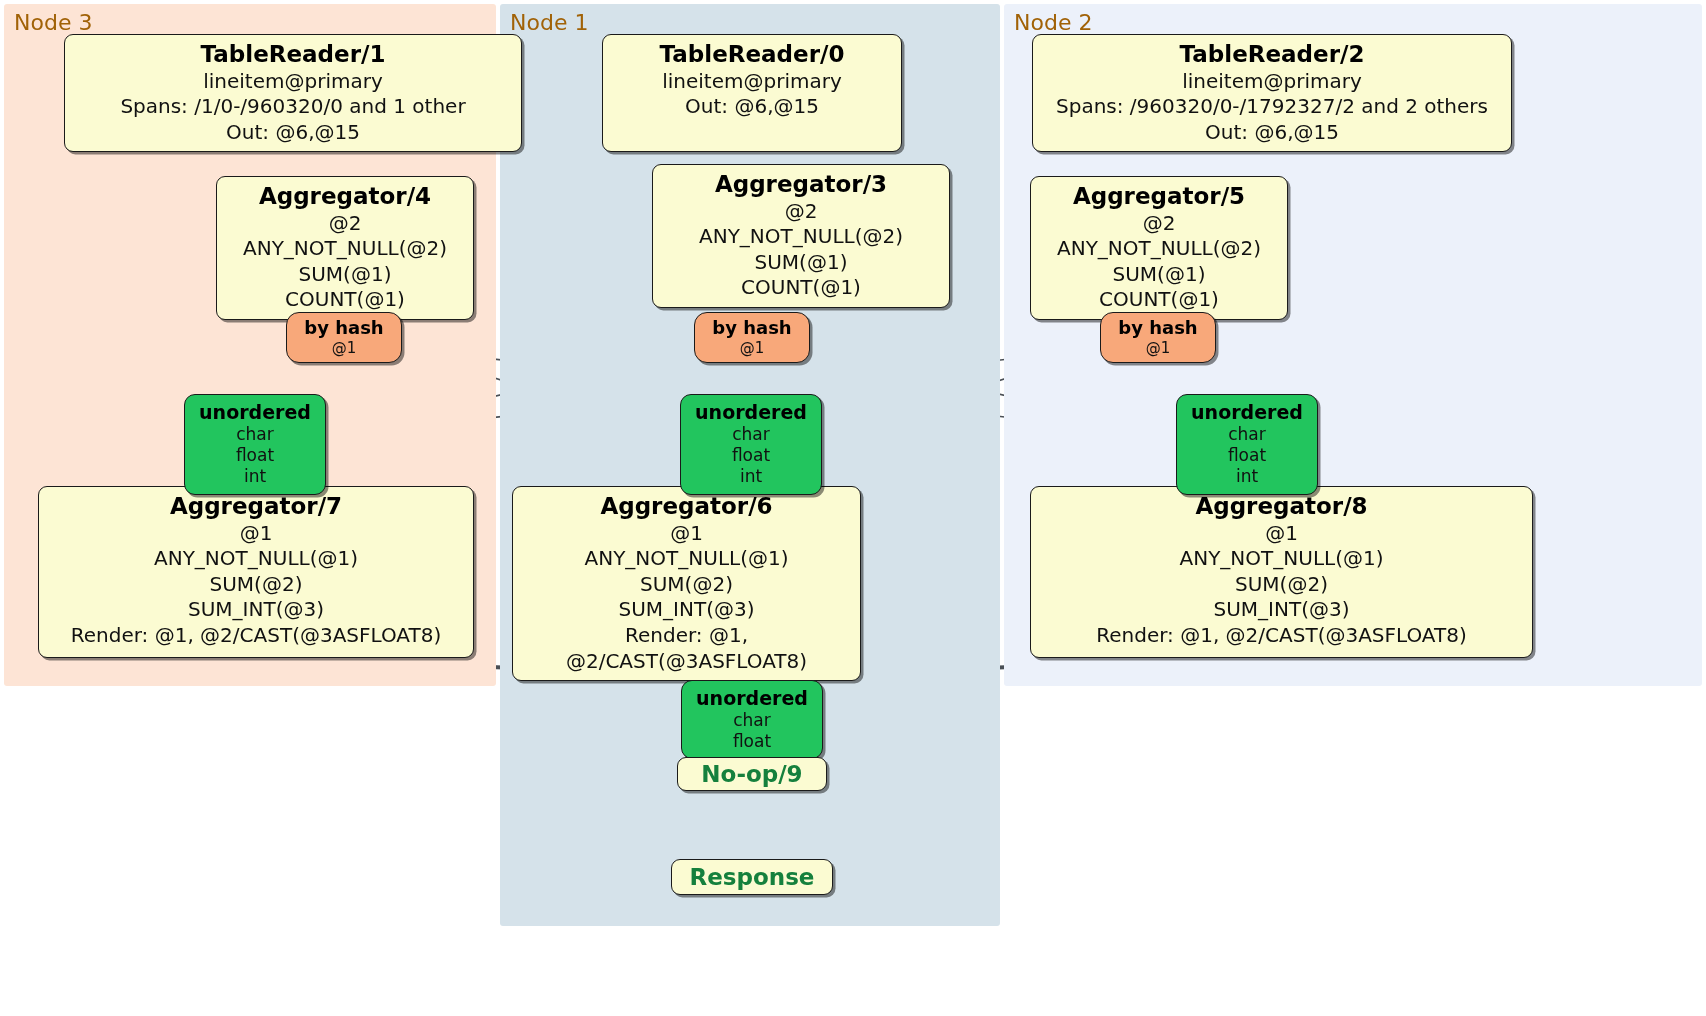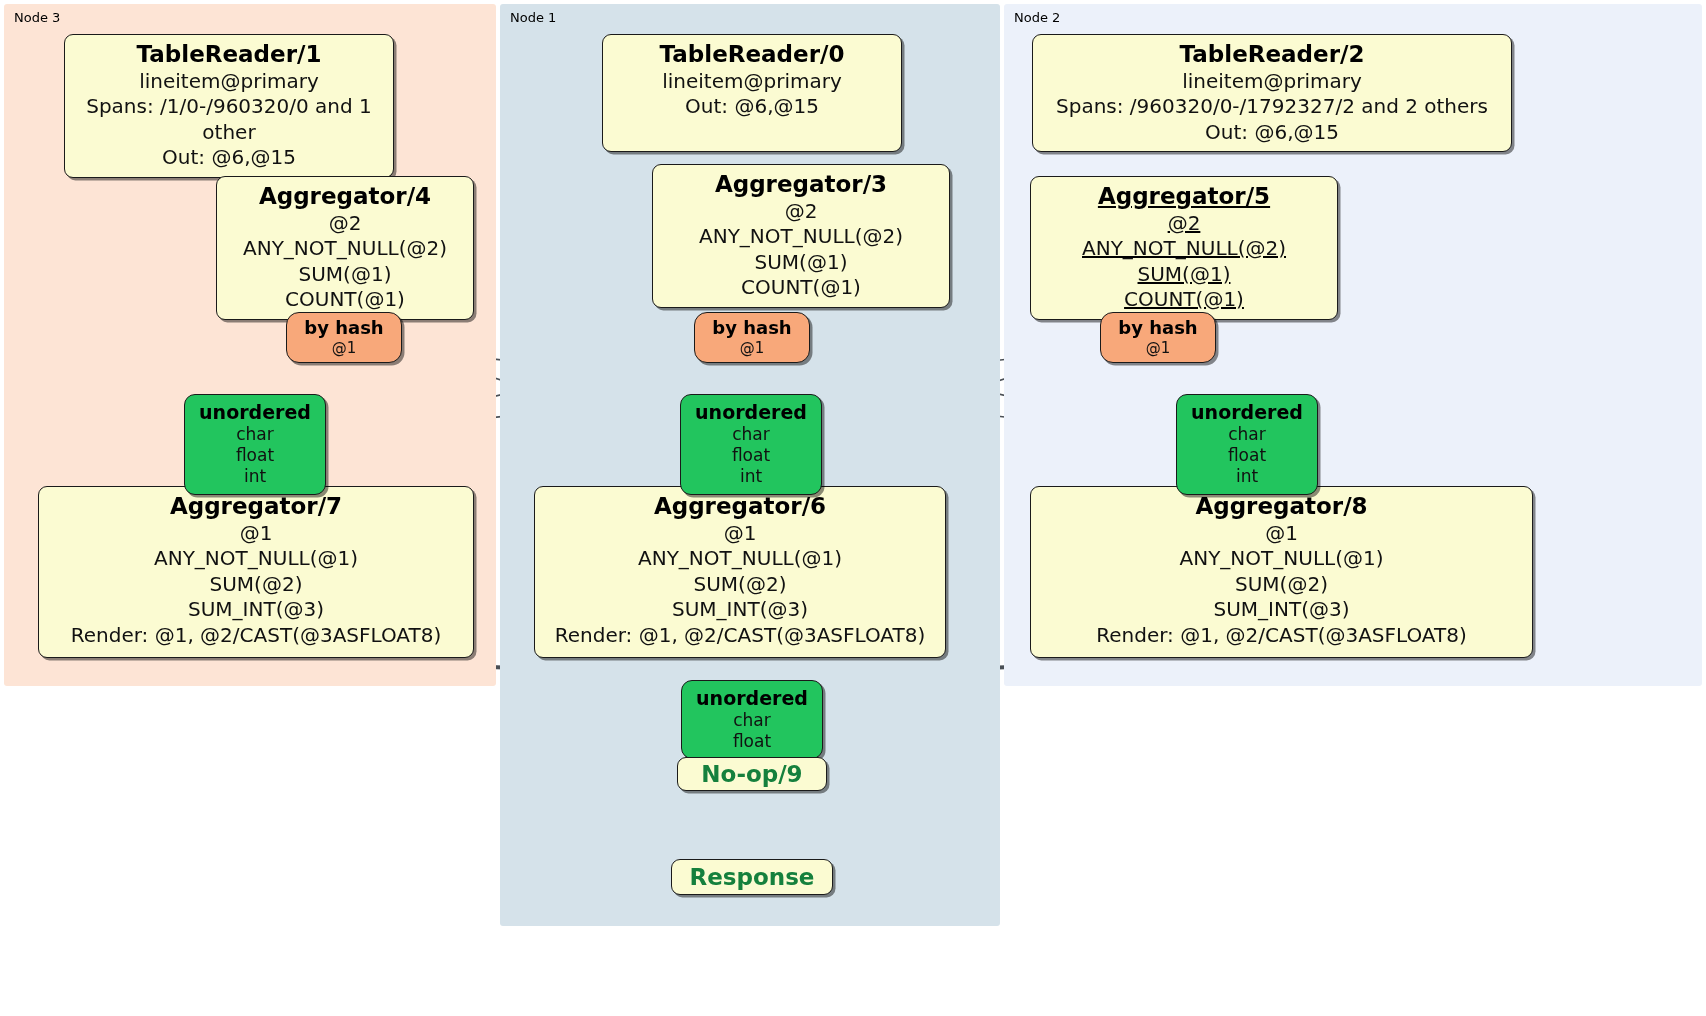--- a/index.html
+++ b/index.html
@@ -2,21 +2,21 @@
 <html><head>
 <meta charset="utf-8">
 <style>
   html,body{margin:0;padding:0;background:#ffffff;}
   body{width:1706px;height:1016px;overflow:hidden;
        font-family:"DejaVu Sans","Liberation Sans",sans-serif;}
   #stage{position:relative;width:1706px;height:1016px;}
   svg#wires{position:absolute;left:0;top:0;width:1706px;height:1016px;}
 
   .panel{position:absolute;border-radius:3px;}
-  .panel-label{position:absolute;font-size:13px;color:#000000;}
+  .panel-label{position:absolute;font-size:22px;color:#a16207;}
 
   .nodebox{position:absolute;box-sizing:border-box;text-align:center;
            border:1.6px solid #1a1a1a;border-radius:9px;
            box-shadow:2.5px 2.5px 0 rgba(0,0,0,.45);}
   .proc{background:#fbfbd2;padding:6px 10px;}
   .router{background:#f8a87a;padding:5px 12px;border-radius:13px;}
   .sync{background:#22c55e;padding:6px 12px;border-radius:11px;}
 
   .t-title{font-weight:bold;font-size:23px;line-height:1.2;color:#000;}
   .t-line{font-size:20px;line-height:1.28;color:#111;}
@@ -60,21 +60,21 @@
   </svg>
   <div id="panels">
       <div class="panel" style="left: 4px; top: 4px; width: 492px; height: 682px; background: rgb(253, 228, 213);"></div>
       <div class="panel-label" style="left: 14px; top: 10px;">Node 3</div>
       <div class="panel" style="left: 500px; top: 4px; width: 500px; height: 922px; background: rgb(213, 226, 234);"></div>
       <div class="panel-label" style="left: 510px; top: 10px;">Node 1</div>
       <div class="panel" style="left: 1004px; top: 4px; width: 698px; height: 682px; background: rgb(236, 241, 250);"></div>
       <div class="panel-label" style="left: 1014px; top: 10px;">Node 2</div>
     </div>
   <div id="boxes">
-      <div class="nodebox proc" style="left: 64px; top: 34px; width: 330px; min-height: 118px;">
+      <div class="nodebox proc" style="left: 64px; top: 34px; width: 458px; min-height: 118px;">
         <div class="t-title">TableReader/1</div>
         <div class="t-line">lineitem@primary</div>
         <div class="t-line">Spans: /1/0-/960320/0 and 1 other</div>
         <div class="t-line">Out: @6,@15</div>
       </div>
       <div class="nodebox proc" style="left: 602px; top: 34px; width: 300px; min-height: 118px;">
         <div class="t-title">TableReader/0</div>
         <div class="t-line">lineitem@primary</div>
         <div class="t-line">Out: @6,@15</div>
       </div>
@@ -91,36 +91,36 @@
         <div class="t-line">SUM(@1)</div>
         <div class="t-line">COUNT(@1)</div>
       </div>
       <div class="nodebox proc" style="left: 624px; top: 164px; width: 298px; min-height: 142px; margin-left: 28px;">
         <div class="t-title">Aggregator/3</div>
         <div class="t-line">@2</div>
         <div class="t-line">ANY_NOT_NULL(@2)</div>
         <div class="t-line">SUM(@1)</div>
         <div class="t-line">COUNT(@1)</div>
       </div>
-      <div class="nodebox proc" style="left: 1030px; top: 176px; width: 308px; min-height: 142px; text-decoration: underline;">
+      <div class="nodebox proc" style="left: 1030px; top: 176px; width: 258px; min-height: 142px;">
         <div class="t-title">Aggregator/5</div>
         <div class="t-line">@2</div>
         <div class="t-line">ANY_NOT_NULL(@2)</div>
         <div class="t-line">SUM(@1)</div>
         <div class="t-line">COUNT(@1)</div>
       </div>
       <div class="nodebox proc" style="left: 38px; top: 486px; width: 436px; min-height: 172px;">
         <div class="t-title">Aggregator/7</div>
         <div class="t-line">@1</div>
         <div class="t-line">ANY_NOT_NULL(@1)</div>
         <div class="t-line">SUM(@2)</div>
         <div class="t-line">SUM_INT(@3)</div>
         <div class="t-line">Render: @1, @2/CAST(@3ASFLOAT8)</div>
       </div>
-      <div class="nodebox proc" style="left: 534px; top: 486px; width: 412px; min-height: 172px;">
+      <div class="nodebox proc" style="left: 512px; top: 486px; width: 349px; min-height: 172px;">
         <div class="t-title">Aggregator/6</div>
         <div class="t-line">@1</div>
         <div class="t-line">ANY_NOT_NULL(@1)</div>
         <div class="t-line">SUM(@2)</div>
         <div class="t-line">SUM_INT(@3)</div>
         <div class="t-line">Render: @1, @2/CAST(@3ASFLOAT8)</div>
       </div>
       <div class="nodebox proc" style="left: 1030px; top: 486px; width: 503px; min-height: 172px;">
         <div class="t-title">Aggregator/8</div>
         <div class="t-line">@1</div>

